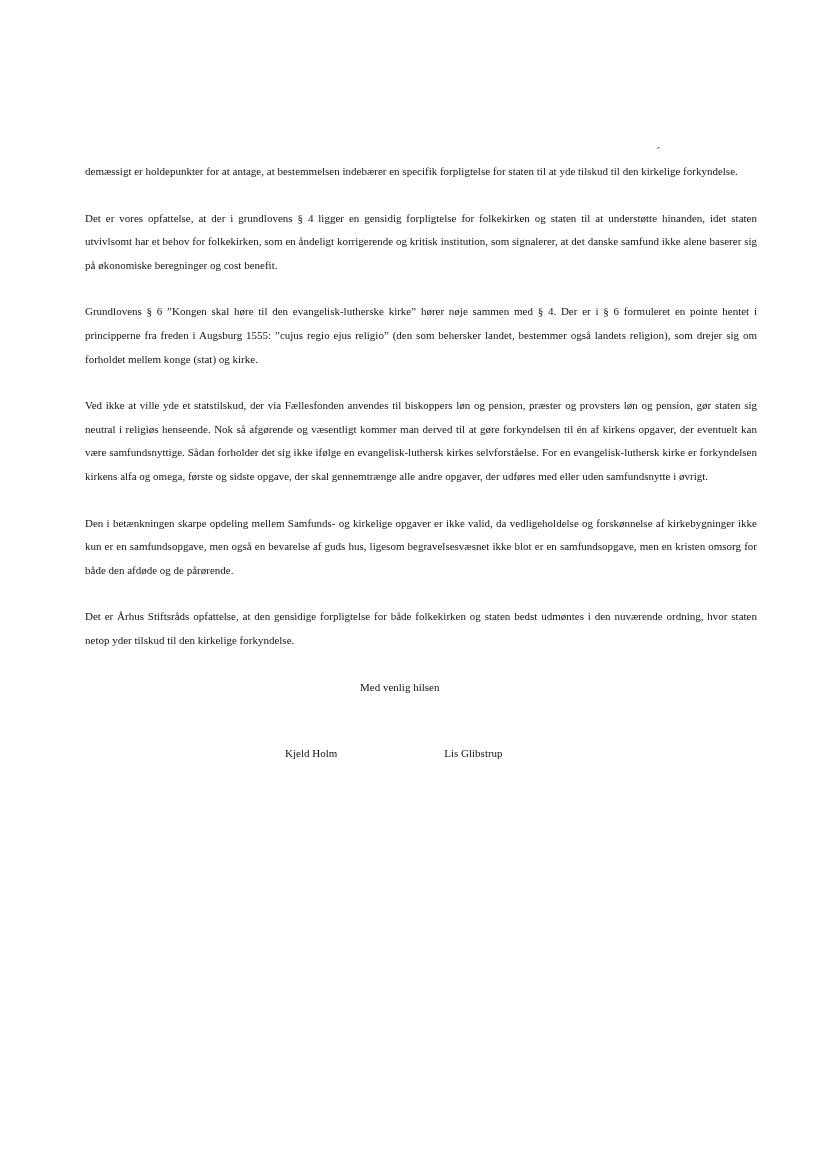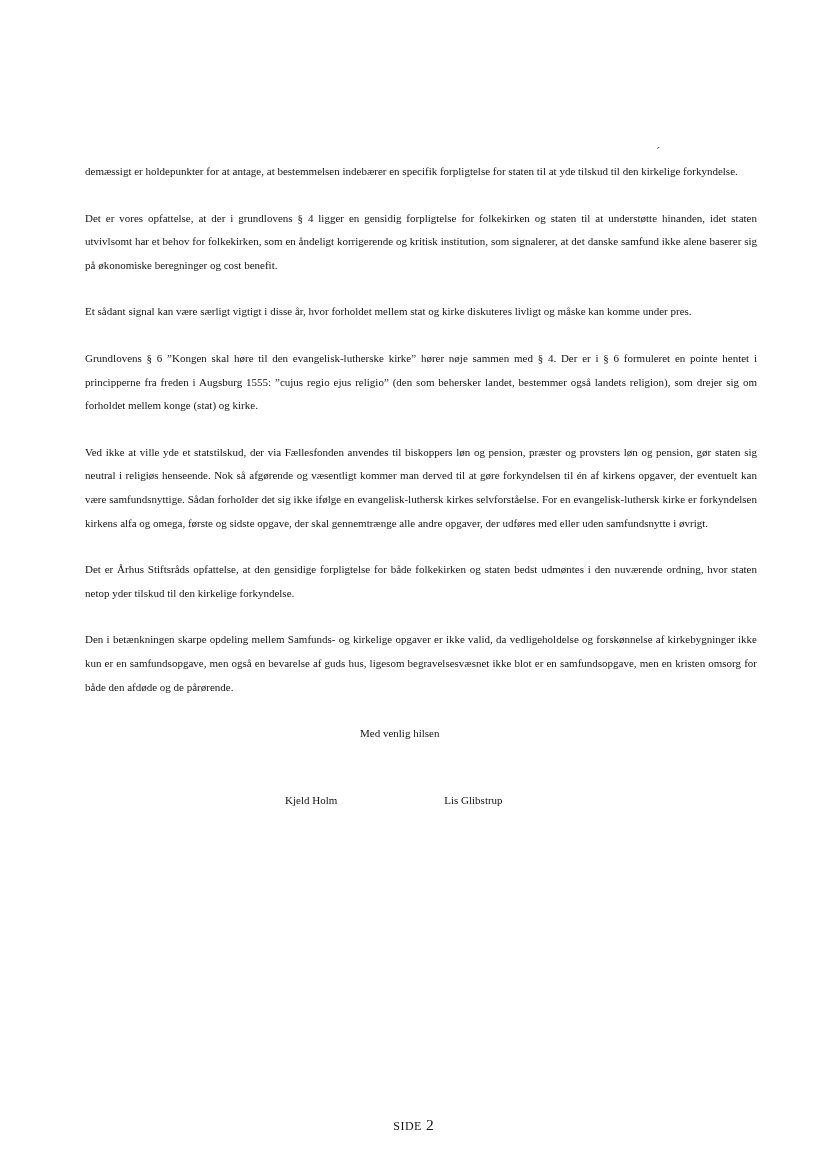--- a/index.html
+++ b/index.html
@@ -74,36 +74,32 @@
 <div class="page">
 
   <span class="scan-artifact">´</span>
 
   <div class="content">
 
     <p>demæssigt er holdepunkter for at antage, at bestemmelsen indebærer en specifik forpligtelse for staten til at yde tilskud til den kirkelige forkyndelse.</p>
 
     <p>Det er vores opfattelse, at der i grundlovens § 4 ligger en gensidig forpligtelse for folkekirken og staten til at understøtte hinanden, idet staten utvivlsomt har et behov for folkekirken, som en åndeligt korrigerende og kritisk institution, som signalerer, at det danske samfund ikke alene baserer sig på økonomiske beregninger og cost benefit.</p>
 
-    <p>Et sådant signal kan være særligt vigtigt i disse år, hvor forholdet mellem stat og kirke diskuteres livligt og måske kan komme under pres.</p>
 
     <p>Grundlovens § 6 ”Kongen skal høre til den evangelisk-lutherske kirke” hører nøje sammen med § 4. Der er i § 6 formuleret en pointe hentet i principperne fra freden i Augsburg 1555: ”cujus regio ejus religio” (den som behersker landet, bestemmer også landets religion), som drejer sig om forholdet mellem konge (stat) og kirke.</p>
 
     <p>Ved ikke at ville yde et statstilskud, der via Fællesfonden anvendes til biskoppers løn og pension, præster og provsters løn og pension, gør staten sig neutral i religiøs henseende. Nok så afgørende og væsentligt kommer man derved til at gøre forkyndelsen til én af kirkens opgaver, der eventuelt kan være samfundsnyttige. Sådan forholder det sig ikke ifølge en evangelisk-luthersk kirkes selvforståelse. For en evangelisk-luthersk kirke er forkyndelsen kirkens alfa og omega, første og sidste opgave, der skal gennemtrænge alle andre opgaver, der udføres med eller uden samfundsnytte i øvrigt.</p>
 
+    <p>Den i betænkningen skarpe opdeling mellem Samfunds- og kirkelige opgaver er ikke valid, da vedligeholdelse og forskønnelse af kirkebygninger ikke kun er en samfundsopgave, men også en bevarelse af guds hus, ligesom begravelsesvæsnet ikke blot er en samfundsopgave, men en kristen omsorg for både den afdøde og de pårørende.</p>
+
     <p>Det er Århus Stiftsråds opfattelse, at den gensidige forpligtelse for både folkekirken og staten bedst udmøntes i den nuværende ordning, hvor staten netop yder tilskud til den kirkelige forkyndelse.</p>
-
-    <p>Den i betænkningen skarpe opdeling mellem Samfunds- og kirkelige opgaver er ikke valid, da vedligeholdelse og forskønnelse af kirkebygninger ikke kun er en samfundsopgave, men også en bevarelse af guds hus, ligesom begravelsesvæsnet ikke blot er en samfundsopgave, men en kristen omsorg for både den afdøde og de pårørende.</p>
 
     <p class="closing">Med venlig hilsen</p>
 
     <div class="signatures">
       <span class="sig-left">Kjeld Holm</span>
       <span class="sig-right">Lis Glibstrup</span>
     </div>
 
   </div>
 
-  <div class="footer">
-    <span class="footer-label">SIDE</span><span class="footer-number">2</span>
-  </div>
 
 </div>
 
 </body></html>

